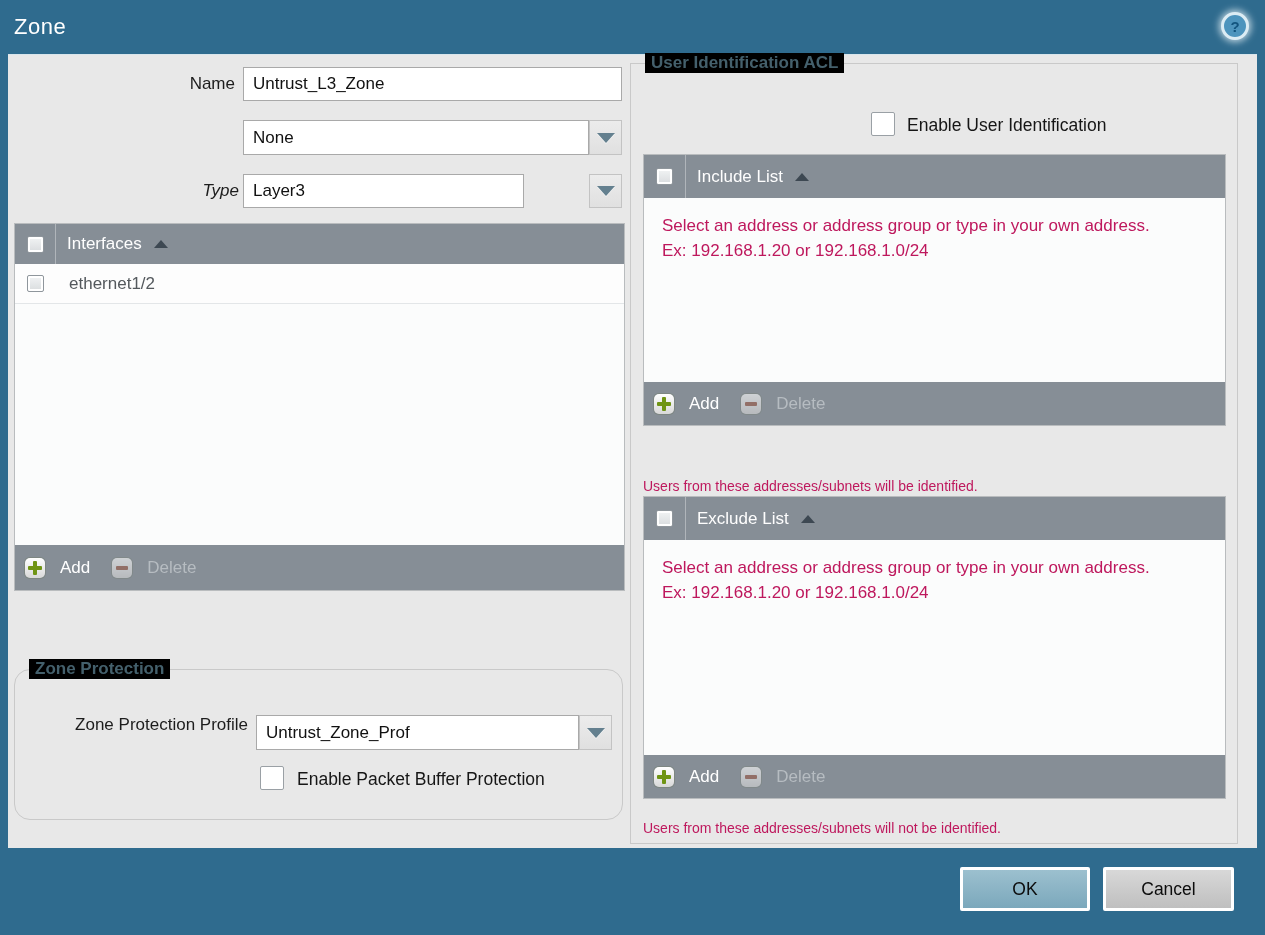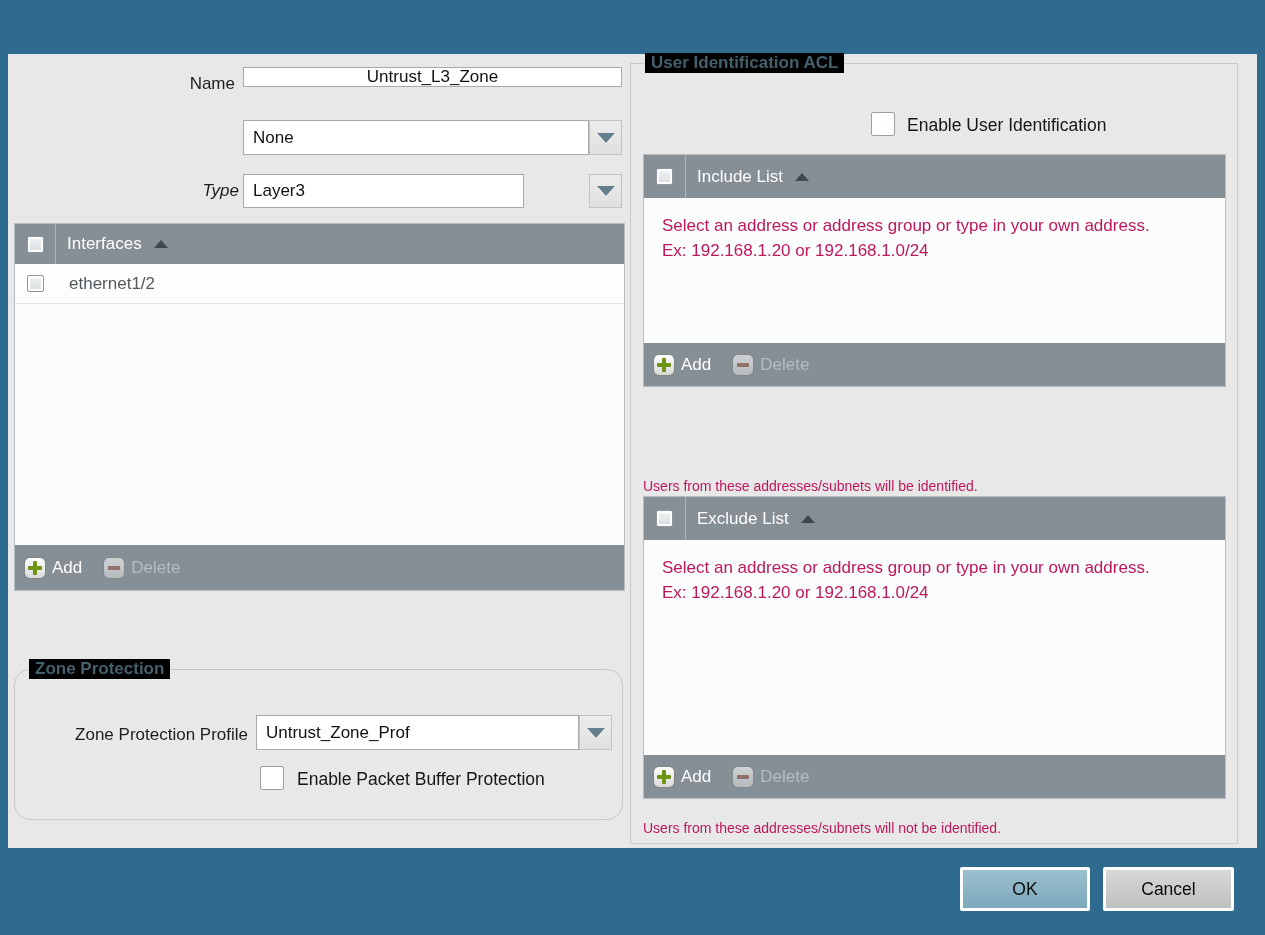--- a/index.html
+++ b/index.html
@@ -48,21 +48,21 @@
   .tbl-body { position:absolute; left:0; right:0; background:#fbfcfc; }
   .trow { height:40px; display:flex; align-items:center; background:#fdfdfd;
           border-bottom:1px solid #e3e6e8; cursor:pointer; }
   .trow .rowtext { padding-left:13px; color:#54595d; font-size:17px; }
 
   .cb { width:17px; height:17px; border:1px solid #8f969c; border-radius:2px;
         background:linear-gradient(#f2f4f5,#d9dcde); box-shadow:inset 0 0 0 2px #ffffff; cursor:pointer; }
   .cb.big { width:24px; height:24px; background:#ffffff; box-shadow:none; border:1px solid #9aa0a5;
             border-radius:2px; }
 
-  .btn-ad { display:flex; align-items:center; gap:7px; cursor:pointer;justify-content:space-between; }
+  .btn-ad { display:flex; align-items:center; gap:15px; cursor:pointer;justify-content:space-between; }
   .btn-ad .lbl { color:#ffffff; font-size:17px; }
   .btn-ad.disabled .lbl { color:#b6bcc1; }
   .icon-sq { width:20px; height:20px; border-radius:5px; background:linear-gradient(#ffffff,#d8d8d8);
              position:relative; box-shadow:0 0 0 1px rgba(100,110,70,.25); }
   .icon-plus::before { content:""; position:absolute; left:3px; right:3px; top:8px; height:4px;
              background:#6f9414; border-radius:1px; }
   .icon-plus::after  { content:""; position:absolute; top:3px; bottom:3px; left:8px; width:4px;
              background:#6f9414; border-radius:1px; }
   .icon-minus { opacity:.6; }
   .icon-minus::before { content:""; position:absolute; left:4px; right:4px; top:8px; height:4px;
@@ -81,25 +81,31 @@
   .fbtn { position:absolute; height:44px; border:3px solid #ffffff; border-radius:2px;
           font-size:17.5px; color:#0c0c0c; font-family:inherit; cursor:pointer; }
   .fbtn.ok { background:linear-gradient(#9cc0cf,#7ba8bc); width:130px; left:960px; top:867px; }
   .fbtn.cancel { background:linear-gradient(#d8d8d8,#bfbfbf); width:131px; left:1103px; top:867px; }
 </style>
 </head>
 <body>
 
 <div class="canvas">
 
+  <div class="titlebar">
+    <span class="title">Zone</span>
+    <div class="help">
+      <span>?</span>
+    </div>
+  </div>
 
   <div class="panel">
 
     <div class="flabel" style="left:0;top:12px;width:227px;line-height:34px;">Name</div>
-    <input class="tinput" style="left: 235px; top: 12px; width: 379px; height: 20px; text-align: center;" value="Untrust_L3_Zone">
+    <input class="tinput" style="left: 235px; top: 12px; width: 379px; height: 34px;" value="Untrust_L3_Zone">
 
     <input class="tinput" style="left: 235px; top: 65px; width: 346px; height: 35px;" value="None">
     <div class="dd-btn" style="left:581px;top:65px;width:33px;height:35px;">
       <div class="tri-down"></div>
     </div>
 
     <div class="flabel" style="left:4px;top:119px;width:227px;line-height:34px;font-style:italic;">Type</div>
     <input class="tinput" style="left: 235px; top: 119px; width: 281px; height: 34px;" value="Layer3">
     <div class="dd-btn" style="left:581px;top:119px;width:33px;height:34px;">
       <div class="tri-down"></div>
@@ -129,37 +135,37 @@
         <div class="btn-ad disabled" aria-disabled="true">
           <div class="icon-sq icon-minus"></div>
           <span class="lbl">Delete</span>
         </div>
       </div>
     </div>
 
     <div class="fset" style="left:6px;top:614px;width:609px;height:151px;border-radius:16px;">
       <span class="legend">Zone Protection</span>
 
-      <div class="flabel" style="left:0;top:47px;width:233px;line-height:35px;">Zone Protection Profile</div>
+      <div class="flabel" style="left:0;top:37px;width:233px;line-height:35px;">Zone Protection Profile</div>
       <input class="tinput" style="left: 241px; top: 45px; width: 323px; height: 35px; position: absolute;" value="Untrust_Zone_Prof">
       <div class="dd-btn" style="left:564px;top:45px;width:33px;height:35px;">
         <div class="tri-down"></div>
       </div>
 
       <div class="cb big" style="position:absolute;left:245px;top:96px;"></div>
       <span class="cklabel" style="left:282px;top:99px;">Enable Packet Buffer Protection</span>
     </div>
 
     <div class="fset" style="left:622px;top:8px;width:608px;height:781px;">
       <span class="legend">User Identification ACL</span>
 
       <div class="cb big" style="position:absolute;left:240px;top:48px;"></div>
       <span class="cklabel" style="left:276px;top:51px;">Enable User Identification</span>
 
-      <div class="tbl" style="left:12px;top:90px;width:583px;height:233px;padding-left:37px;">
+      <div class="tbl" style="left:12px;top:90px;width:583px;height:272px;padding-left:37px;">
         <div class="tbl-header" style="height:43px;">
           <div class="cbcol" style="width:42px;">
             <div class="cb"></div>
           </div>
           <span class="hlabel">Include List</span>
           <div class="tri-up"></div>
         </div>
         <div class="tbl-body" style="top:43px;bottom:43px;">
           <div class="placeholder">Select an address or address group or type in your own address. Ex: 192.168.1.20 or 192.168.1.0/24</div>
         </div>

